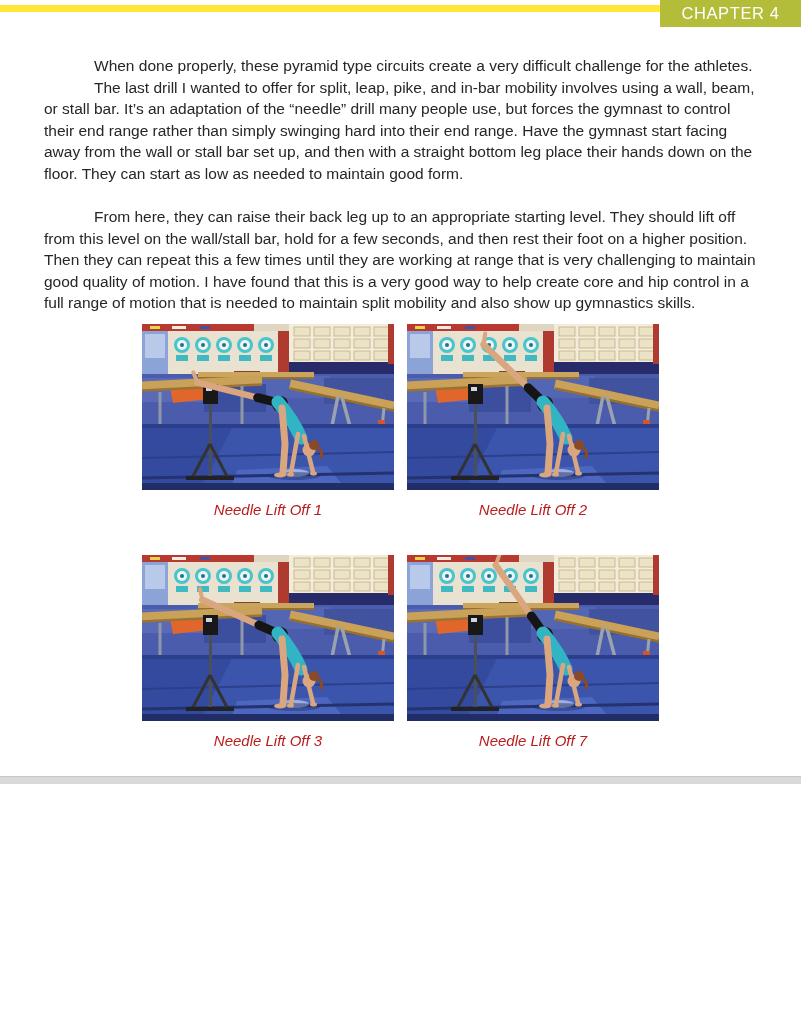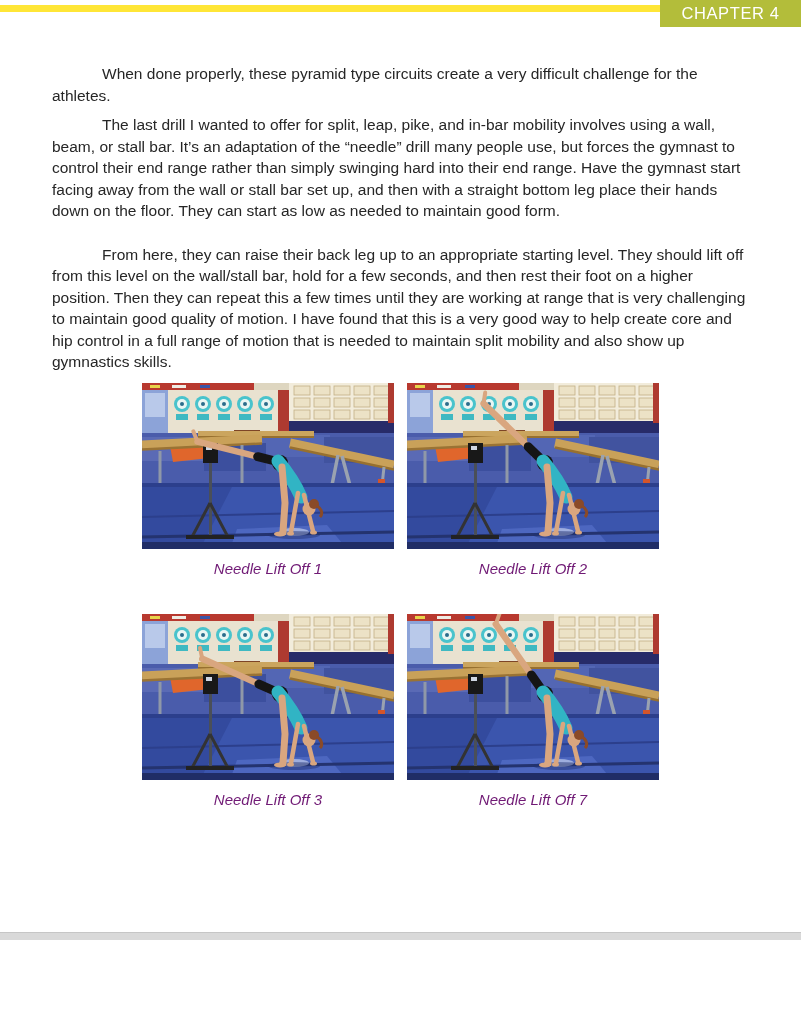--- a/index.html
+++ b/index.html
@@ -1,18 +1,18 @@
 <!DOCTYPE html>
 <html><head>
 <meta charset="utf-8">
 <style>
   html,body{margin:0;padding:0;background:#ffffff;}
   .page{
     position:relative;
-    width:801px;height:940px;
+    width:801px;height:784px;
     background:#ffffff;
     overflow:hidden;
     font-family:"Liberation Sans", sans-serif;
     color:#262626;
   }
   .top-yellow-line{
     position:absolute;top:5px;left:0;width:100%;height:7px;
     background:#ffe637;
   }
   .chapter-badge{
@@ -21,21 +21,21 @@
     background:#b3bd3a;
     color:#ffffff;
     font-size:16.5px;letter-spacing:.6px;
     display:flex;align-items:center;justify-content:center;
     z-index:2;
   }
   .content{
     padding:55px 44px 0 44px;
     font-size:15.5px;line-height:21.5px;
   }
-  .content p{margin:8px;text-indent:50px;}
+  .content p{margin:0;text-indent:50px;}
   .body-heading{
     font-weight:bold;font-size:16px;
     margin:66px 0 46px 0;
   }
   .para-1{margin-bottom:0;}
   .para-2{margin-bottom:22px !important;}
   .para-3{margin-bottom:10px !important;}
   .photo-grid{
     width:517px;margin:0 auto;
     display:grid;
@@ -46,21 +46,21 @@
   figure{margin:0;width:252px;}
   .row-2{margin-top:36px;}
   .photo-frame{
     width:252px;height:166px;display:block;background:#4a5cab;
   }
   figcaption{
     margin-top:9px;
     text-align:center;
     font-style:italic;
     font-size:15px;
-    color:#701a75;
+    color:#b91c1c;
     height:20px;
   }
   .page-number-badge{
     position:absolute;left:375px;top:963px;
     width:50px;height:53px;
     background:#0c4a6e;color:#ffffff;
     font-size:17px;
     display:flex;align-items:center;justify-content:center;
   }
   .viewer-bottom-edge{

